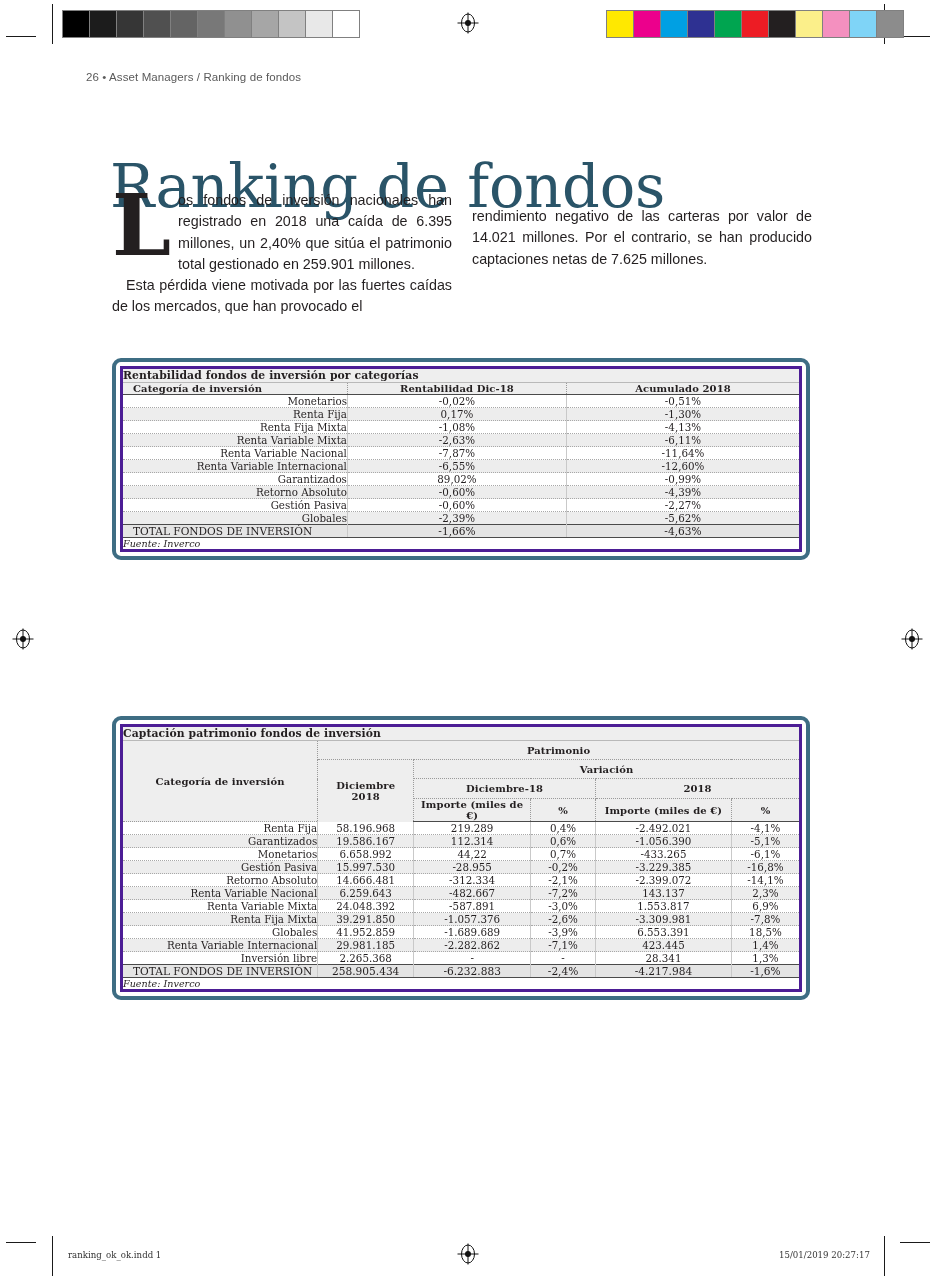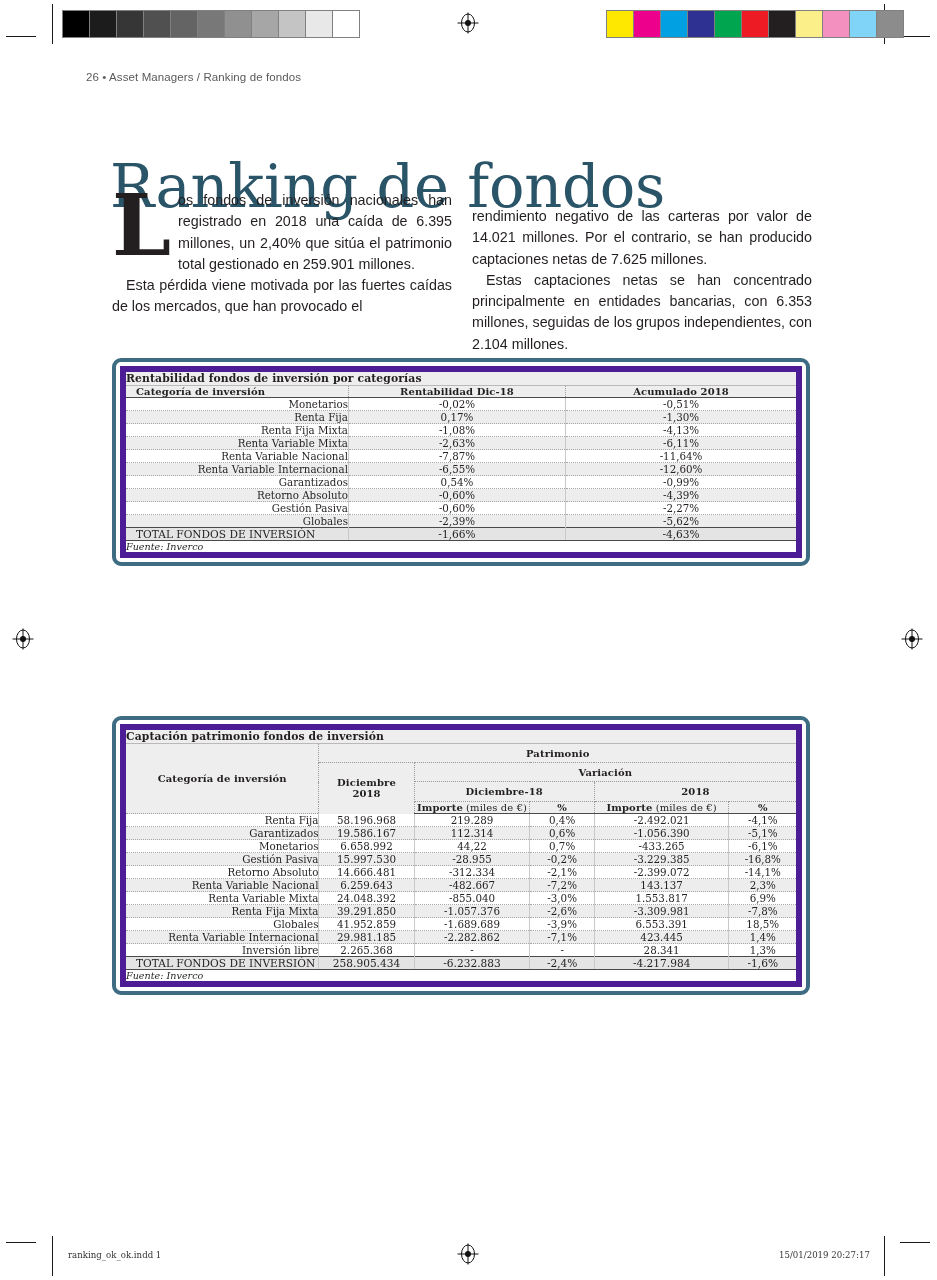--- a/index.html
+++ b/index.html
@@ -109,21 +109,21 @@
   
   .card {
     position: absolute;
     border: 4px solid #3e6d83;
     border-radius: 9px;
     background: #ffffff;
     box-sizing: border-box;
     padding: 4px;
   }
   .card-inner {
-    border: 6px solid #4c1d95;
+    border: 3px solid #4c1d95;
     box-sizing: border-box;
     background: #0f172a;
   }
 
   table.dt {
     width: 100%;
     border-collapse: collapse;
     font-size: 10.4px;
     color: #231f20;
     table-layout: fixed;
@@ -195,21 +195,21 @@
     padding: 5px 10px 6px 10px;
     text-align: left;
   }
 
   .sub-strong {
     font-family: "DejaVu Serif", "Liberation Serif", serif;
     font-weight: 700;
     text-align: center;
   }
   .sub-norm {
-    font-weight: 400;
+    font-weight: 700;
     font-family: "DejaVu Serif", "Liberation Serif", serif;
   }
 
   
   .b-r-dot { border-right: 1px dotted #9a9a9a; }
   .b-b-dot { border-bottom: 1px dotted #9a9a9a; }
   .nb-b { border-bottom: none !important; }
   .nb-r { border-right: none !important; }
   .cat-cell {
     background: #eeeeee;
@@ -289,21 +289,20 @@
 
   <h1 class="headline">Ranking de fondos</h1>
 
   <div class="cols">
     <div class="col col-left">
       <p class="p-just"><span class="dropcap">L</span><span>os fondos de inversión nacionales han registrado en 2018 una caída de 6.395 millones, un 2,40% que sitúa el patrimonio total gestionado en 259.901 millones.</span></p>
       <p class="p-just indent">Esta pérdida viene motivada por las fuertes caídas de los mercados, que han provocado el</p>
     </div>
     <div class="col col-right">
       <p class="p-just">rendimiento negativo de las carteras por valor de 14.021 millones. Por el contrario, se han producido captaciones netas de 7.625 millones.</p>
-      <p class="p-just indent">Estas captaciones netas se han concentrado principalmente en entidades bancarias, con 6.353 millones, seguidas de los grupos independientes, con 2.104 millones.</p>
     </div>
   </div>
 
   <div class="card" style="left:112px; top:310px; width:698px;">
     <div class="card-inner">
       <table class="dt">
         <colgroup>
           <col style="width:33.2%">
           <col style="width:32.4%">
           <col style="width:34.4%">
@@ -344,21 +343,21 @@
               <td>-7,87%</td>
               <td>-11,64%</td>
             </tr>
             <tr class="body-row alt">
               <td class="cat">Renta Variable Internacional</td>
               <td>-6,55%</td>
               <td>-12,60%</td>
             </tr>
             <tr class="body-row white">
               <td class="cat">Garantizados</td>
-              <td>0,54%</td>
+              <td>89,02%</td>
               <td>-0,99%</td>
             </tr>
             <tr class="body-row alt">
               <td class="cat">Retorno Absoluto</td>
               <td>-0,60%</td>
               <td>-4,39%</td>
             </tr>
             <tr class="body-row white">
               <td class="cat">Gestión Pasiva</td>
               <td>-0,60%</td>
@@ -474,21 +473,21 @@
               <td class="cat">Renta Variable Nacional</td>
               <td>6.259.643</td>
               <td>-482.667</td>
               <td>-7,2%</td>
               <td>143.137</td>
               <td>2,3%</td>
             </tr>
             <tr class="body-row white">
               <td class="cat">Renta Variable Mixta</td>
               <td>24.048.392</td>
-              <td>-855.040</td>
+              <td>-587.891</td>
               <td>-3,0%</td>
               <td>1.553.817</td>
               <td>6,9%</td>
             </tr>
             <tr class="body-row alt">
               <td class="cat">Renta Fija Mixta</td>
               <td>39.291.850</td>
               <td>-1.057.376</td>
               <td>-2,6%</td>
               <td>-3.309.981</td>

